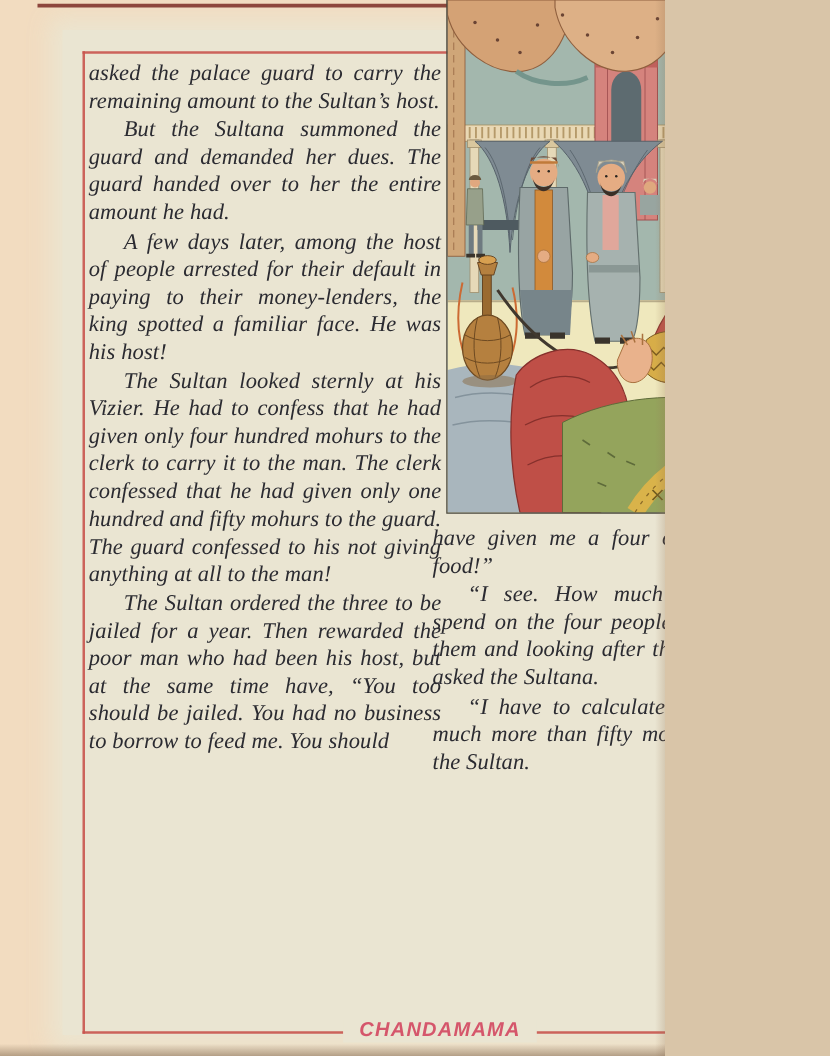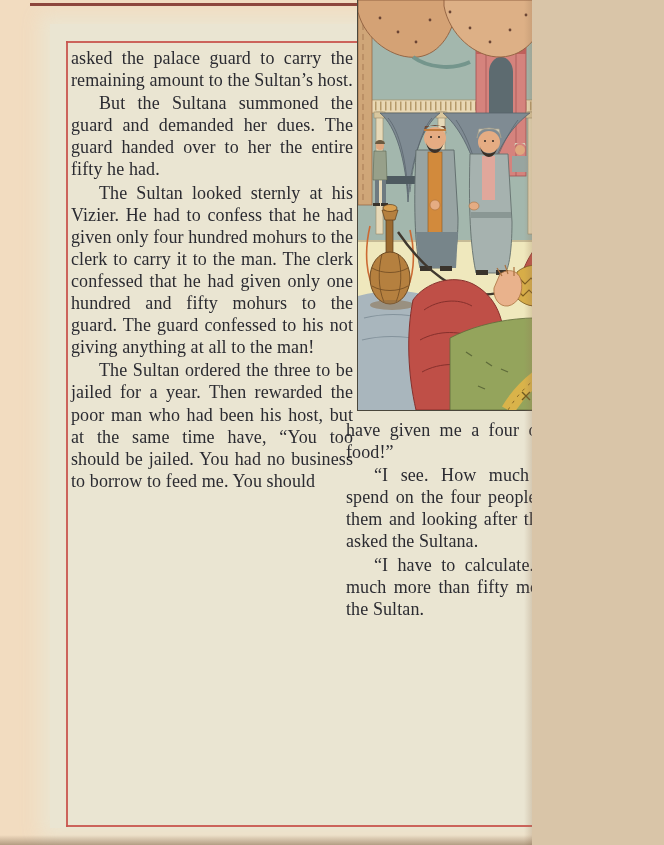--- a/index.html
+++ b/index.html
@@ -8,20 +8,21 @@
     --frame:#c9544e;
     --maroon:#7b2b24;
     --text:#2b2b31;
     --footer:#d5566b;
   }
   html,body{margin:0;padding:0;background:#d9c5a8;}
   .page{
     position:relative;width:532px;height:845px;overflow:hidden;
     background:var(--paper);
     font-family:"Liberation Serif","DejaVu Serif",serif;
+    font-style:italic;
   }
   .content-bg{
     position:absolute;left:50px;top:24px;width:592px;height:804px;
     background:var(--content);
     box-shadow:0 0 18px 10px rgba(234,229,210,.9);
   }
   .top-rule{position:absolute;left:30px;top:3px;width:328px;height:3px;background:var(--maroon);opacity:.85;}
   .frame{position:absolute;background:var(--frame);opacity:.9;}
   .frame.left{left:66px;top:41px;width:2px;height:786px;}
   .frame.top{left:66px;top:41px;width:294px;height:2px;}
@@ -283,30 +284,32 @@
           <rect x="254" y="382" width="6" height="6"></rect>
             <rect x="266" y="382" width="6" height="6"></rect>
         </g>
         <path d="M108 352 l6 4 m14 6 l6 4 M120 386 l7 3 m16 -20 l7 3" stroke="#5e6b3a" stroke-width="1.3"></path>
       </g>
     </svg>
   </div>
 
   <div class="col left">
       <p class="cont">asked the palace guard to carry the remaining amount to the Sultan’s host.</p>
-      <p>But the Sultana summoned the guard and demanded her dues. The guard handed over to her the entire fifty he had.</p>
+      <p>But the Sultana summoned the guard and demanded her dues. The guard handed over to her the entire amount he had.</p>
+      <p>A few days later, among the host of people arrested for their default in paying to their money-lenders, the king spotted a familiar face. He was his host!</p>
       <p>The Sultan looked sternly at his Vizier. He had to confess that he had given only four hundred mohurs to the clerk to carry it to the man. The clerk confessed that he had given only one hundred and fifty mohurs to the guard. The guard confessed to his not giving anything at all to the man!</p>
       <p>The Sultan ordered the three to be jailed for a year. Then rewarded the poor man who had been his host, but at the same time have, “You too should be jailed. You had no business to borrow to feed me. You should</p>
     </div>
   <div class="col right">
       <p class="cont">have given me a four of your own food!”</p>
       <p>“I see. How much would you spend on the four people for feeding them and looking after them in jail?” asked the Sultana.</p>
       <p>“I have to calculate. But surely, much more than fifty mohurs,” clerk the Sultan.</p>
     </div>
 
+  <div class="footer-label">CHANDAMAMA</div>
 
   <div class="watermark">
     <svg width="48" height="48" viewBox="0 0 48 48">
       <path d="M10 22 C18 12 32 12 38 20 M14 28 C22 20 32 22 36 28 M12 18 l24 14" stroke="rgba(80,80,100,.45)" stroke-width="1" fill="none"></path>
       <rect x="12" y="33" width="24" height="2.5" fill="rgba(60,80,170,.45)"></rect>
     </svg>
   </div>
 
   <div class="right-shade"></div>
   <div class="bottom-shadow"></div>

